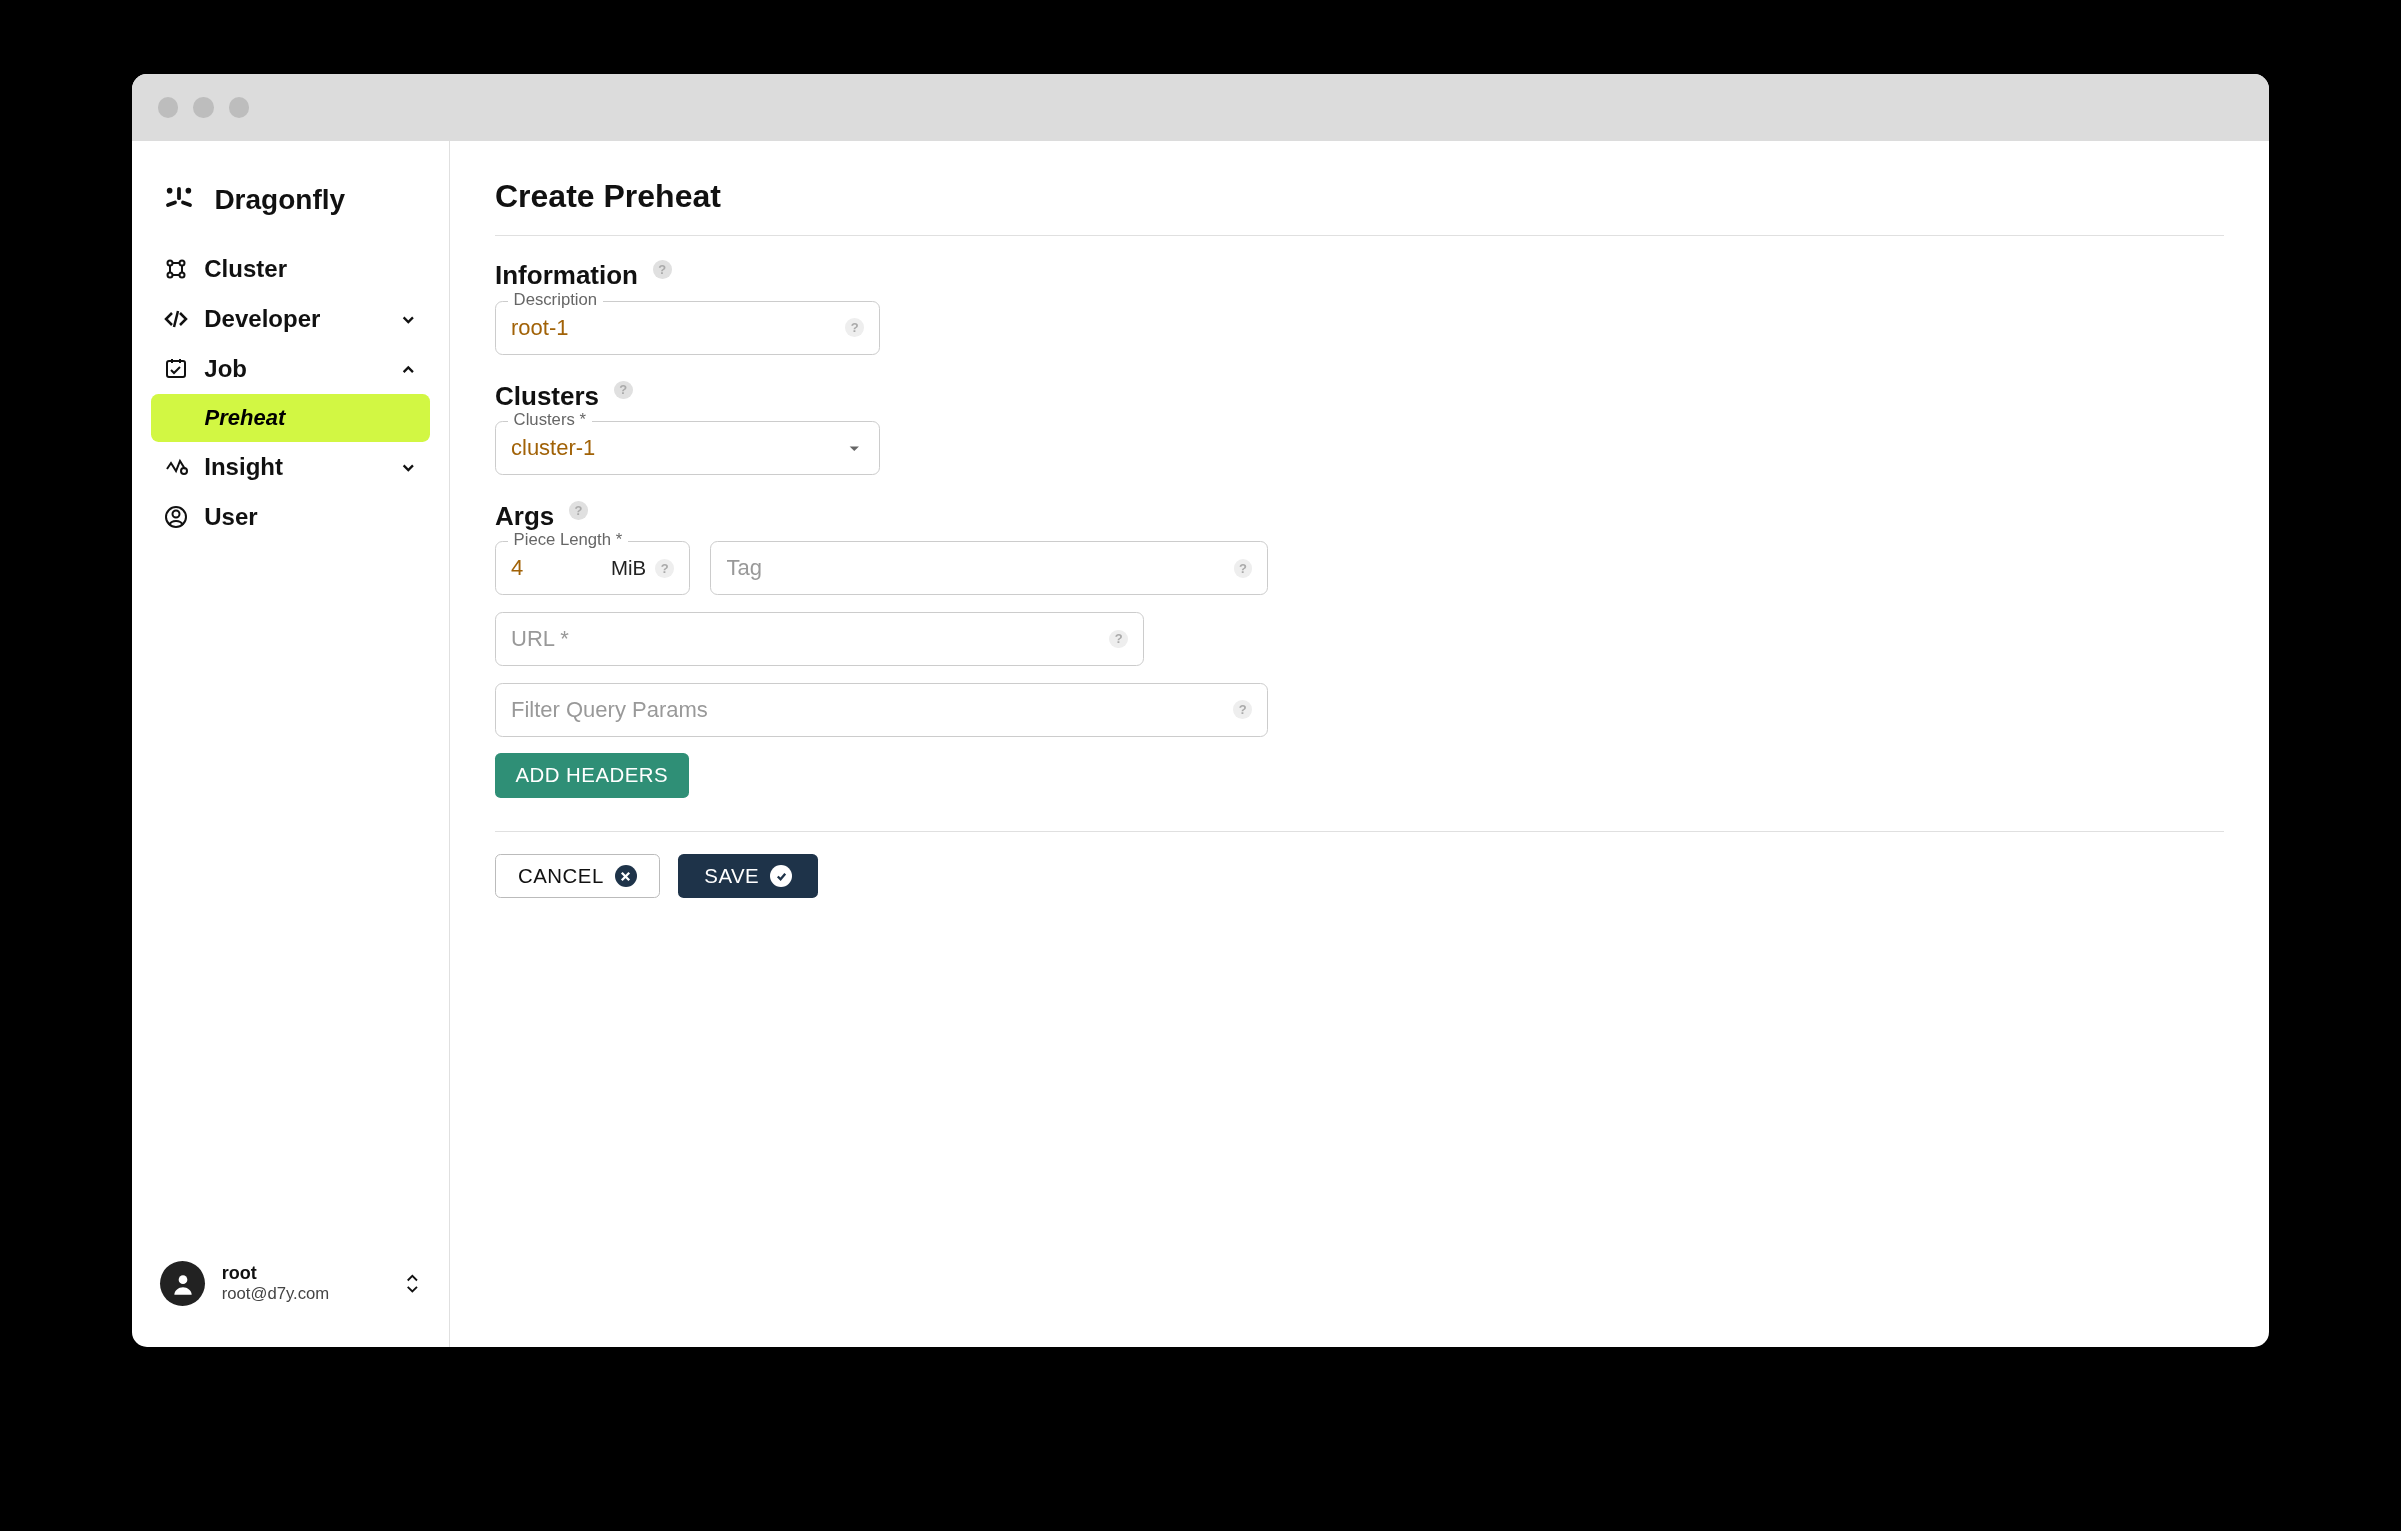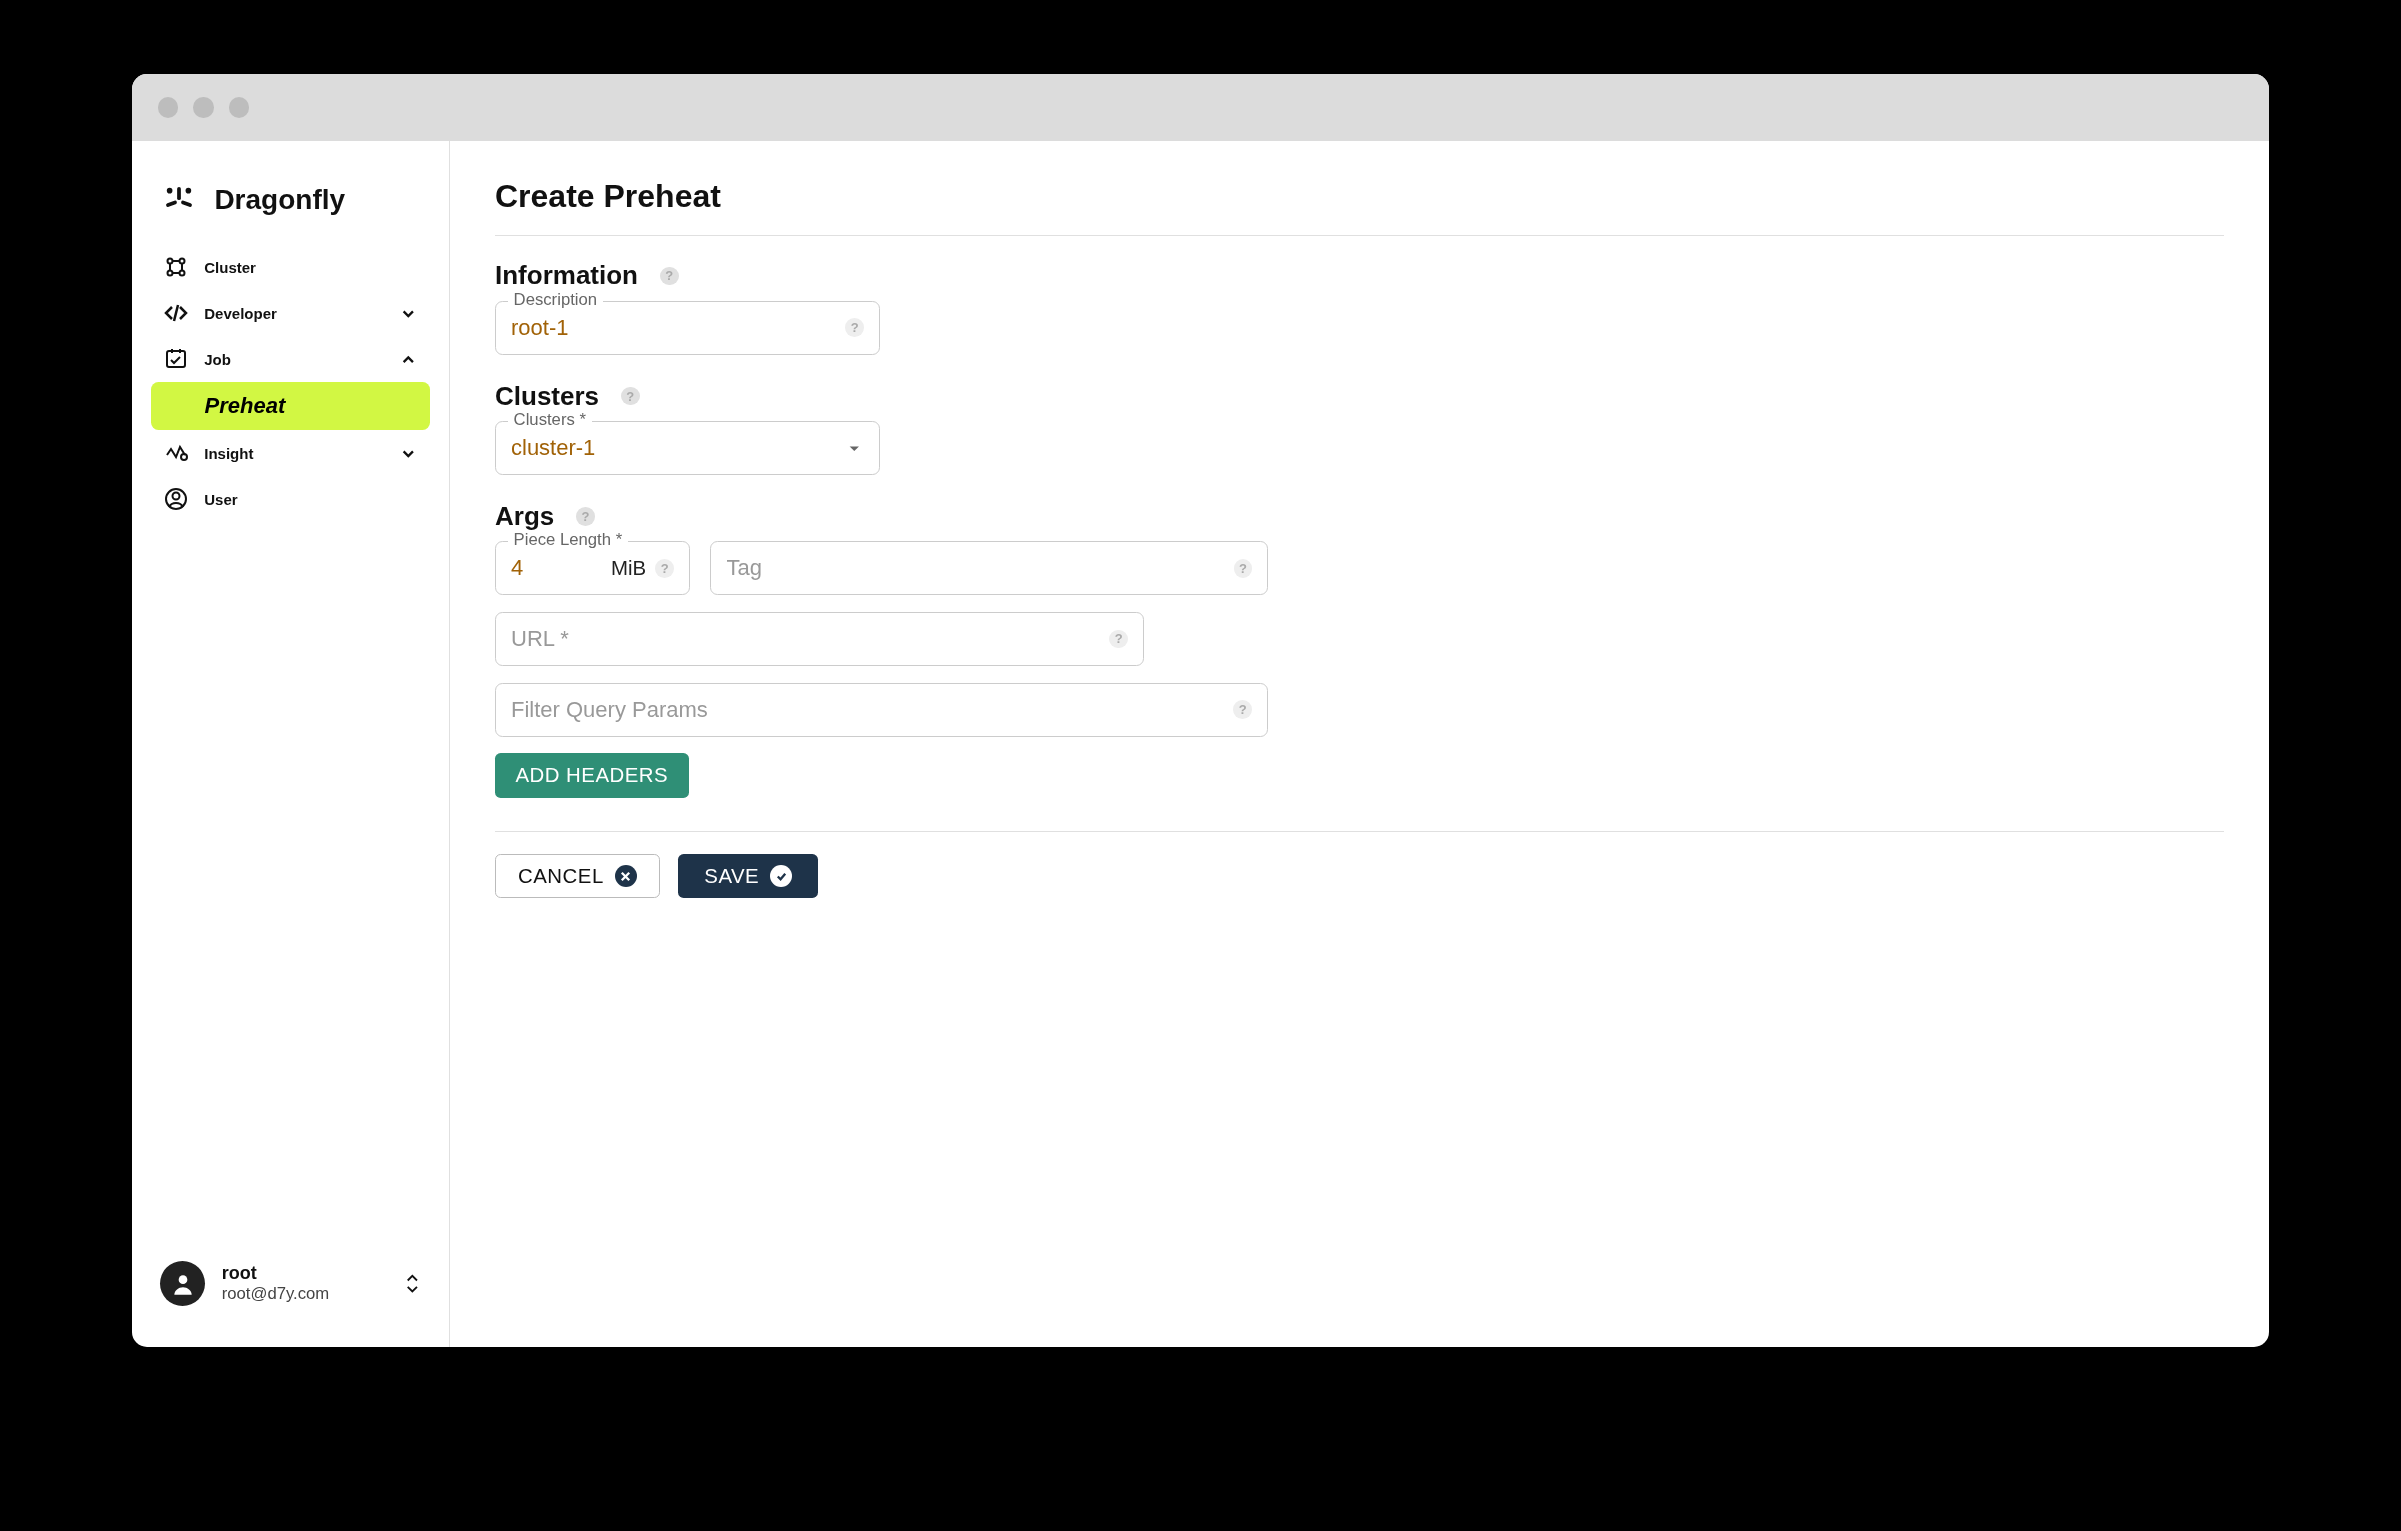--- a/index.html
+++ b/index.html
@@ -76,21 +76,21 @@
   cursor: pointer;
   color: #111;
 }
 .nav-item .nav-icon {
   width: 24px;
   height: 24px;
   margin-right: 16.7px;
   flex-shrink: 0;
 }
 .nav-item .nav-label {
-  font-size: 15px;
+  font-size: 24px;
   font-weight: 600;
   flex: 1;
 }
 .nav-item .chevron {
   width: 18.6px;
   height: 18.6px;
 }
 .nav-sub {
   margin-left: 0;
 }
@@ -145,22 +145,21 @@
   color: #111;
   padding-bottom: 20.4px;
   border-bottom: 0.9px solid #e0e0e0;
   margin-bottom: 24px;
 }
 .section-heading {
   font-size: 26px;
   font-weight: 800;
   color: #111;
   display: flex;
-  align-items: center;
-  gap: 22px;
+  gap: 15px;
   margin-bottom: 9.3px;
 }
 .help-badge {
   width: 18.6px;
   height: 18.6px;
   border-radius: 50%;
   background: #e0e0e0;
   display: inline-flex;
   align-items: center;
   justify-content: center;

